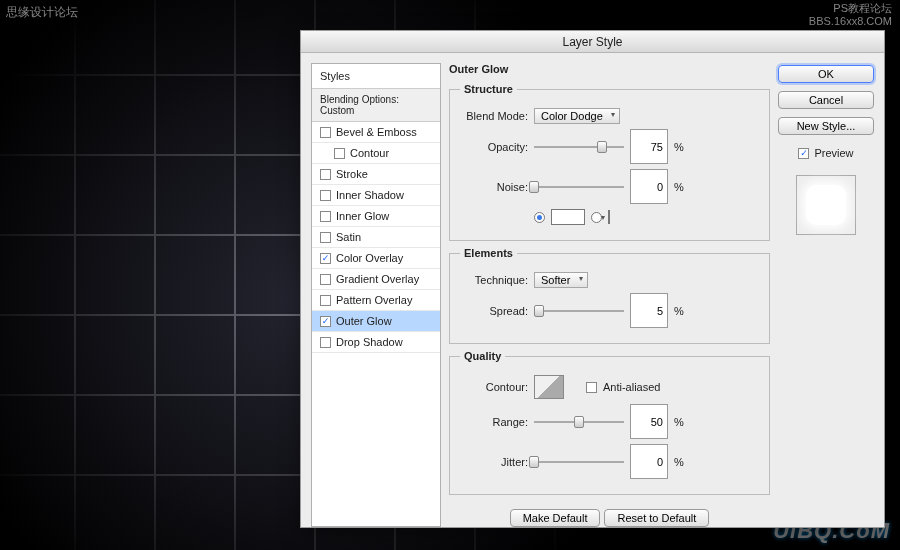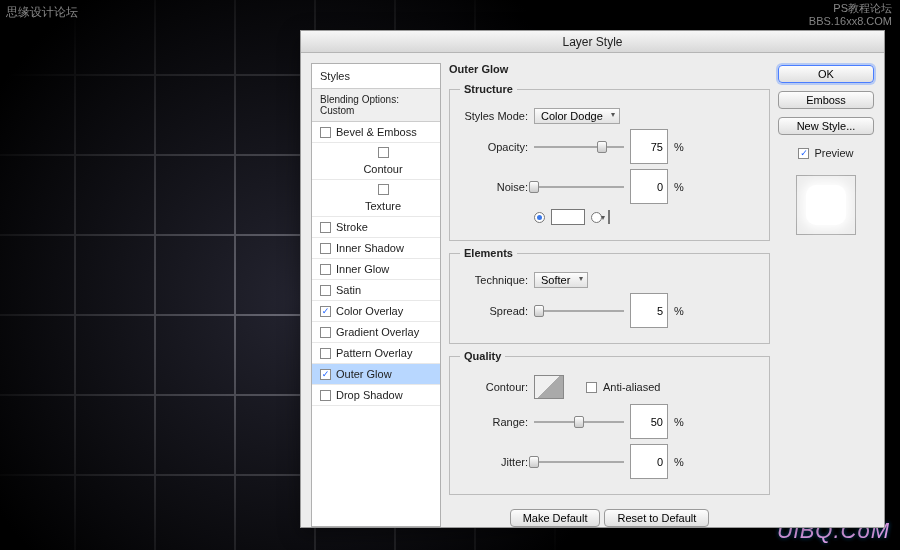--- a/index.html
+++ b/index.html
@@ -51,21 +51,21 @@
     padding: 5px 8px; font-size: 10px;
     border-bottom: 1px solid #ccc;
     background: #efefef;
   }
   .style-row {
     display: flex; align-items: center; gap: 5px;
     padding: 4px 8px 4px 8px;
     border-bottom: 1px solid #e8e8e8;
     cursor: pointer;
   }
-  .style-row.indent { padding-left: 22px; flex-direction: column; }
+  .style-row.indent { padding-left: 22px; }
   .style-row.sel { background: #b8d7ff; }
   .chk { width: 11px; height: 11px; border: 1px solid #888; background: #fff; display: inline-flex; align-items: center; justify-content: center; font-size: 9px; color: #1a5fff; }
   
   .settings { flex: 1; display: flex; flex-direction: column; gap: 6px; }
   .section-title { font-weight: bold; font-size: 11px; margin-bottom: 2px; }
   fieldset {
     border: 1px solid #bcbcbc;
     padding: 8px 10px 10px 10px;
   }
   legend { padding: 0 4px; font-size: 11px; font-weight: bold; }
@@ -129,21 +129,21 @@
     border: 1px solid #aaa; background: #eee;
     display: flex; align-items: center; justify-content: center;
   }
   .preview-glow {
     width: 40px; height: 40px; border-radius: 10px; background: #fff;
     box-shadow: 0 0 10px 4px rgba(255,255,255,0.9);
   }
   
   .wm-tl { position: absolute; top: 4px; left: 6px; color: #888; font-size: 12px; font-family: sans-serif; text-align: right; }
   .wm-tr { position: absolute; top: 2px; right: 8px; color: #888; font-size: 11px; text-align: right; line-height: 13px; }
-  .wm-br { position: absolute; bottom: 6px; right: 10px; color: #f0abfc; font-size: 22px; font-weight: normal; font-style: italic; letter-spacing: 1px; text-shadow: 0 0 4px rgba(0,160,255,0.6); }
+  .wm-br { position: absolute; bottom: 6px; right: 10px; color: #737373; font-size: 22px; font-weight: bold; font-style: italic; letter-spacing: 1px; text-shadow: 0 0 4px rgba(0,160,255,0.6); }
 </style>
 </head>
 <body>
 
 <div class="bg"></div>
 
 <div class="wm-tl">思缘设计论坛</div>
 <div class="wm-tr">
   <div>PS教程论坛</div>
   <div>BBS.16xx8.COM</div>
@@ -159,24 +159,20 @@
       <div class="styles-sub">Blending Options: Custom</div>
       <div id="styles-list">
           <div class="style-row">
             <span class="chk"></span>
             <span>Bevel &amp; Emboss</span>
           </div>
           <div class="style-row indent">
             <span class="chk"></span>
             <span>Contour</span>
           </div>
-          <div class="style-row indent">
-            <span class="chk"></span>
-            <span>Texture</span>
-          </div>
           <div class="style-row">
             <span class="chk"></span>
             <span>Stroke</span>
           </div>
           <div class="style-row">
             <span class="chk"></span>
             <span>Inner Shadow</span>
           </div>
           <div class="style-row">
             <span class="chk"></span>
@@ -208,21 +204,21 @@
           </div>
         </div>
     </div>
 
     <div class="settings">
       <div class="section-title">Outer Glow</div>
 
       <fieldset>
         <legend>Structure</legend>
         <div class="row">
-          <span class="lbl">Styles Mode:</span>
+          <span class="lbl">Blend Mode:</span>
           <span class="select-wrap">
             <select class="mac">
               <option>Color Dodge</option>
             </select>
           </span>
         </div>
         <div class="row">
           <span class="lbl">Opacity:</span>
           <div class="slider">
               <div class="slider-track"></div>
@@ -302,21 +298,21 @@
       </fieldset>
 
       <div class="btn-row">
         <button class="btn">Make Default</button>
         <button class="btn">Reset to Default</button>
       </div>
     </div>
 
     <div class="actions">
       <button class="btn default">OK</button>
-      <button class="btn">Emboss</button>
+      <button class="btn">Cancel</button>
       <button class="btn">New Style...</button>
       <div class="preview-row">
         <span class="chk">✓</span>
         <span>Preview</span>
       </div>
       <div class="preview-box">
         <div class="preview-glow"></div>
       </div>
     </div>
   </div>

